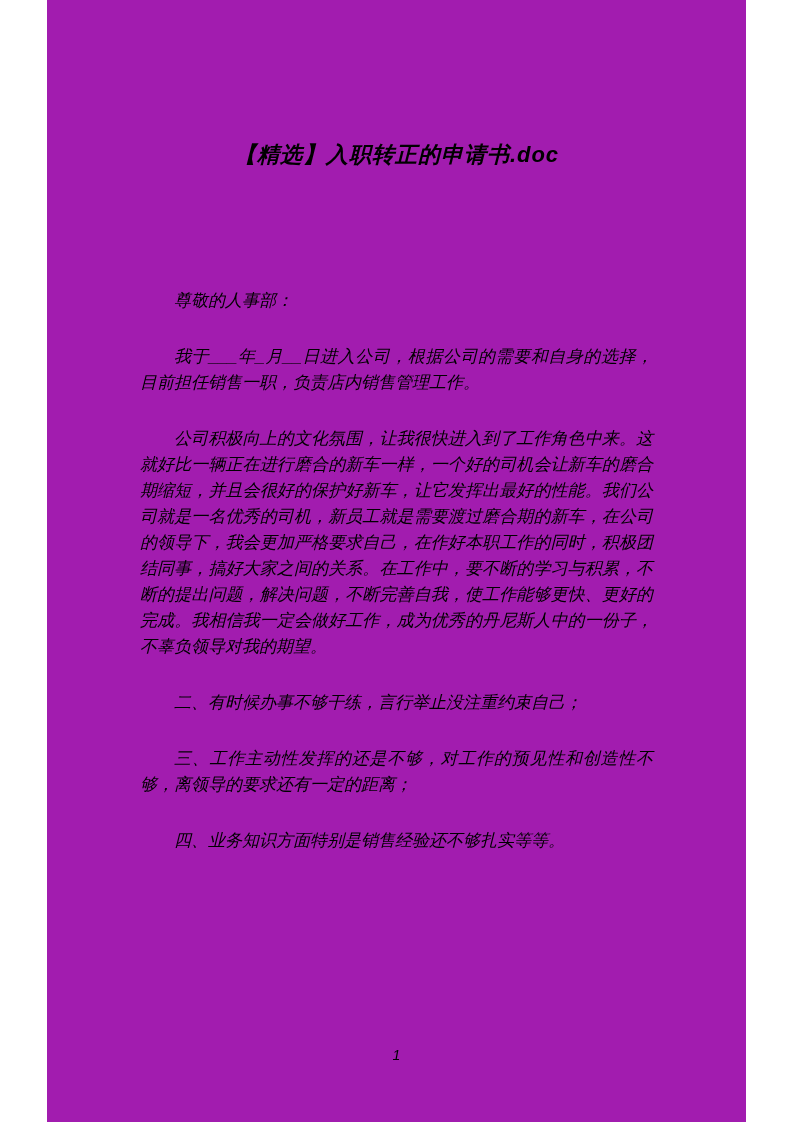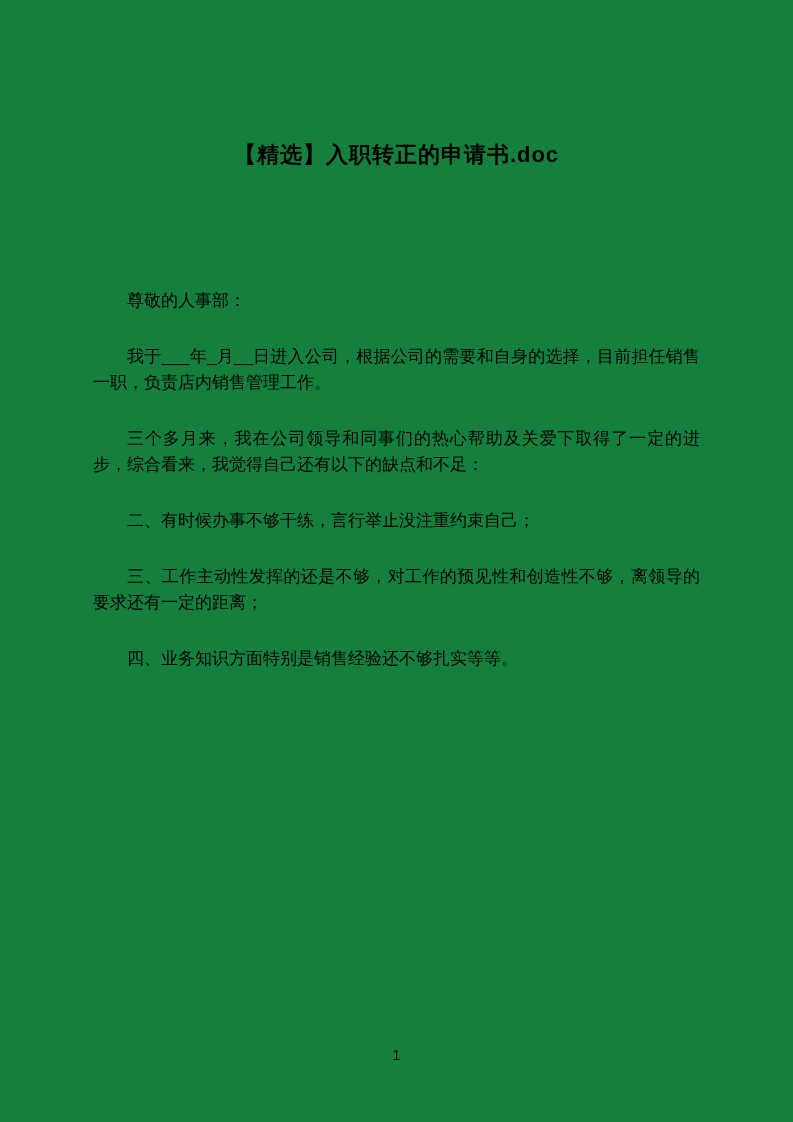--- a/index.html
+++ b/index.html
@@ -2,26 +2,27 @@
 <html><head>
 <meta charset="utf-8">
 <style>
   * { margin: 0; padding: 0; box-sizing: border-box; }
   html, body {
     background: #ffffff;
     font-family: "Liberation Sans", "DejaVu Sans", sans-serif;
   }
   .page {
     position: relative;
-    width: 793px;
+    width: 699px;
     height: 1122px;
-    background: #15803d;
+    background: #a21caf;
     color: #000000;
     overflow: hidden;
     margin: 0 auto;
+    font-style: italic;
   }
   .doc-title {
     padding-top: 140px;
     text-align: center;
     font-size: 22px;
     line-height: 30px;
     font-weight: bold;
     letter-spacing: 1px;
   }
   .doc-body {
@@ -50,22 +51,22 @@
 
 <div class="page">
 
   <h1 class="doc-title">【精选】入职转正的申请书.doc</h1>
 
   <div class="doc-body">
     <p>尊敬的人事部：</p>
 
     <p>我于___年_月__日进入公司，根据公司的需要和自身的选择，目前担任销售一职，负责店内销售管理工作。</p>
 
+    <p>公司积极向上的文化氛围，让我很快进入到了工作角色中来。这就好比一辆正在进行磨合的新车一样，一个好的司机会让新车的磨合期缩短，并且会很好的保护好新车，让它发挥出最好的性能。我们公司就是一名优秀的司机，新员工就是需要渡过磨合期的新车，在公司的领导下，我会更加严格要求自己，在作好本职工作的同时，积极团结同事，搞好大家之间的关系。在工作中，要不断的学习与积累，不断的提出问题，解决问题，不断完善自我，使工作能够更快、更好的完成。我相信我一定会做好工作，成为优秀的丹尼斯人中的一份子，不辜负领导对我的期望。</p>
 
-    <p>三个多月来，我在公司领导和同事们的热心帮助及关爱下取得了一定的进步，综合看来，我觉得自己还有以下的缺点和不足：</p>
 
 
     <p>二、有时候办事不够干练，言行举止没注重约束自己；</p>
 
     <p>三、工作主动性发挥的还是不够，对工作的预见性和创造性不够，离领导的要求还有一定的距离；</p>
 
     <p>四、业务知识方面特别是销售经验还不够扎实等等。</p>
   </div>
 
   <div class="page-footer">1</div>

